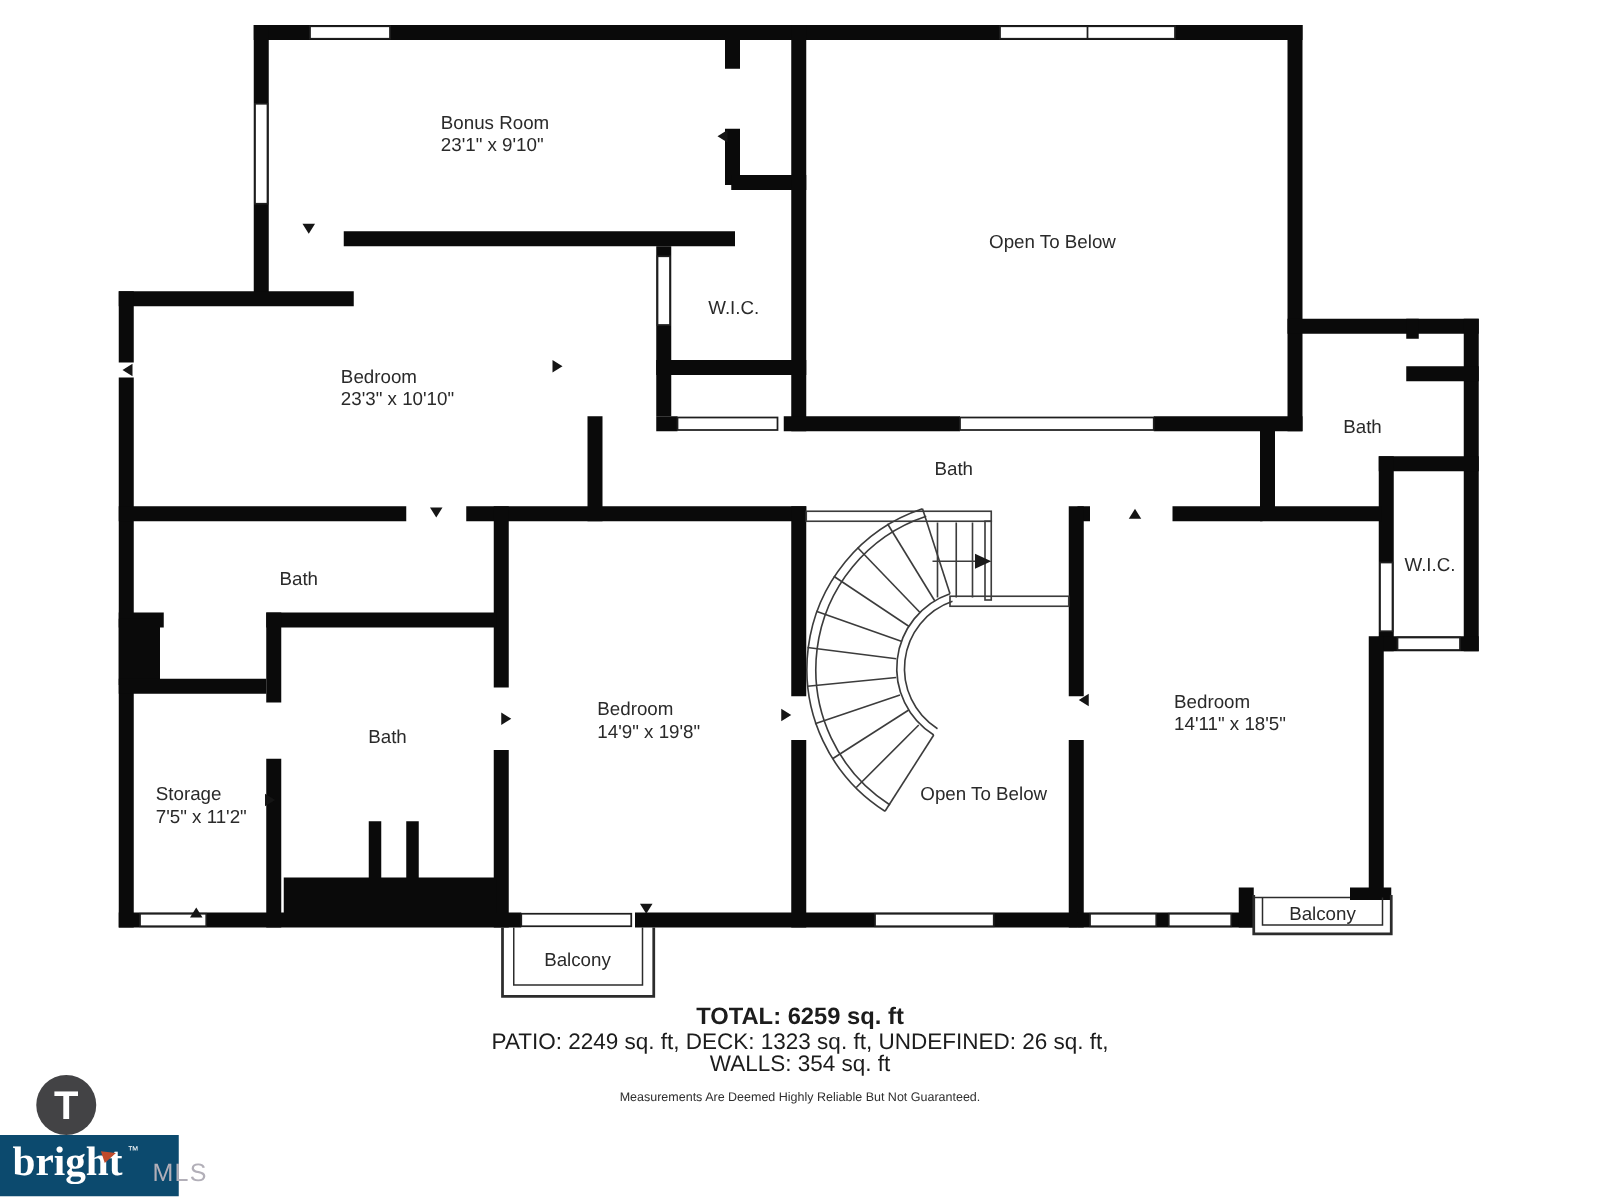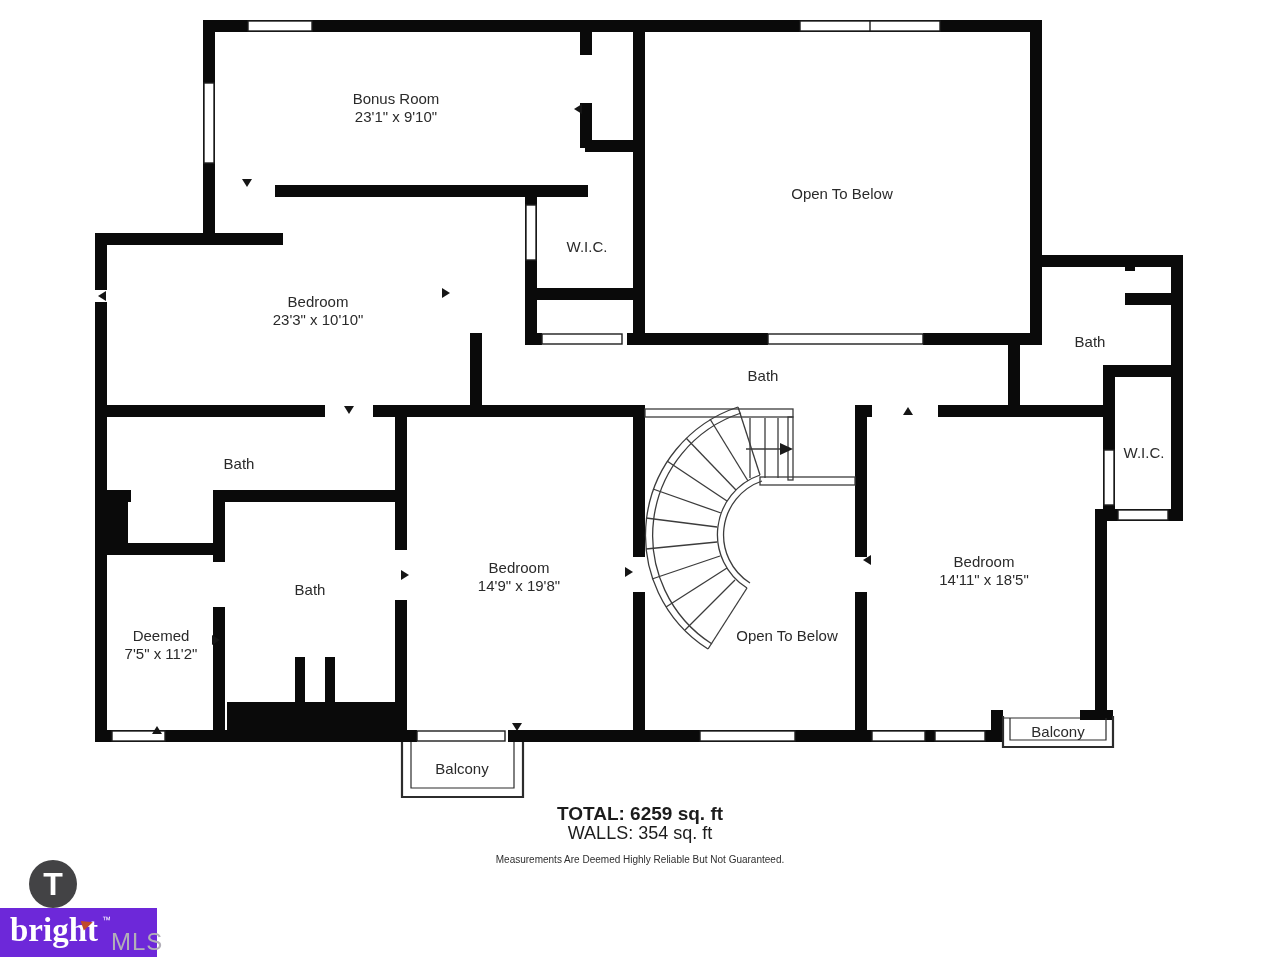--- a/index.html
+++ b/index.html
@@ -1,35 +1,35 @@
 <!DOCTYPE html>
 <html><head>
 <meta charset="utf-8">
 <style>
   html,body{margin:0;padding:0;}
   body{width:1280px;height:960px;background:#ffffff;position:relative;overflow:hidden;
        font-family:"Liberation Sans",sans-serif;}
   #stage{position:absolute;left:0;top:0;width:1280px;height:960px;}
   svg{position:absolute;left:0;top:0;}
   .label{position:absolute;transform:translate(-50%,-50%);font-size:15px;color:#2a2a2a;
-         white-space:nowrap;text-align:center;line-height:18px;}
+         white-space:nowrap;line-height:18px;}
   .footer{position:absolute;left:0;top:805px;width:1280px;text-align:center;color:#1c1c1c;
           font-size:18px;line-height:18.5px;}
   .footer .total{font-weight:bold;font-size:19px;}
   .footer .disclaimer{font-size:10px;margin-top:9px;color:#2f2f2f;}
   
   .tp-circle{position:absolute;left:29px;top:860px;width:48px;height:48px;border-radius:50%;
              background:#434345;color:#ffffff;display:flex;align-items:center;justify-content:center;
              font-size:32px;font-weight:bold;}
   .tp-name{position:absolute;left:87px;top:881px;font-size:40px;color:#59595c;letter-spacing:-1px;}
-  .bright-box{position:absolute;left:0;top:908px;width:157px;height:49px;background:#6d28d9;}
+  .bright-box{position:absolute;left:0;top:908px;width:143px;height:49px;background:#0c4a6e;}
   .bright-word{position:absolute;left:10px;top:6px;font-family:"Liberation Serif",serif;
                font-weight:bold;font-size:33px;color:#ffffff;line-height:1;}
   .bright-tm{position:absolute;left:102px;top:7px;font-size:9px;color:#ffffff;}
-  .bright-mls{position:absolute;left:111px;top:20px;font-size:24px;color:#b2afb8;letter-spacing:1px;text-align:center;}
+  .bright-mls{position:absolute;left:122px;top:20px;font-size:20px;color:#b2afb8;letter-spacing:1px;text-align:center;}
   .bright-arrow{position:absolute;left:82px;top:11px;width:0;height:0;
                 border-left:11px solid #c04a2b;border-top:5px solid transparent;
                 border-bottom:5px solid transparent;transform:rotate(-18deg);}
 </style>
 </head>
 <body>
 
 <div id="stage">
 
   <svg width="1280" height="960" viewBox="0 0 1280 960">
@@ -174,28 +174,29 @@
   <div class="label" style="left:519px;top:577px">
     <div>Bedroom</div>
     <div>14'9" x 19'8"</div>
   </div>
   <div class="label" style="left:787px;top:636px">Open To Below</div>
   <div class="label" style="left:984px;top:571px">
     <div>Bedroom</div>
     <div>14'11" x 18'5"</div>
   </div>
   <div class="label" style="left:161px;top:645px">
-    <div>Deemed</div>
+    <div>Storage</div>
     <div>7'5" x 11'2"</div>
   </div>
   <div class="label" style="left:462px;top:769px">Balcony</div>
   <div class="label" style="left:1058px;top:732px">Balcony</div>
 
   <div class="footer">
     <div class="total">TOTAL: 6259 sq. ft</div>
+    <div>PATIO: 2249 sq. ft, DECK: 1323 sq. ft, UNDEFINED: 26 sq. ft,</div>
     <div>WALLS: 354 sq. ft</div>
     <div class="disclaimer">Measurements Are Deemed Highly Reliable But Not Guaranteed.</div>
   </div>
 
   <div class="tp-circle">
     <span>T</span>
   </div>
 
   <div class="bright-box">
     <span class="bright-word">bright</span>

